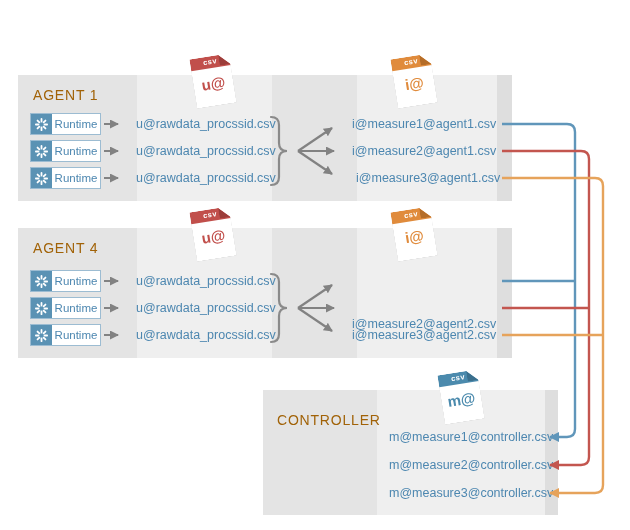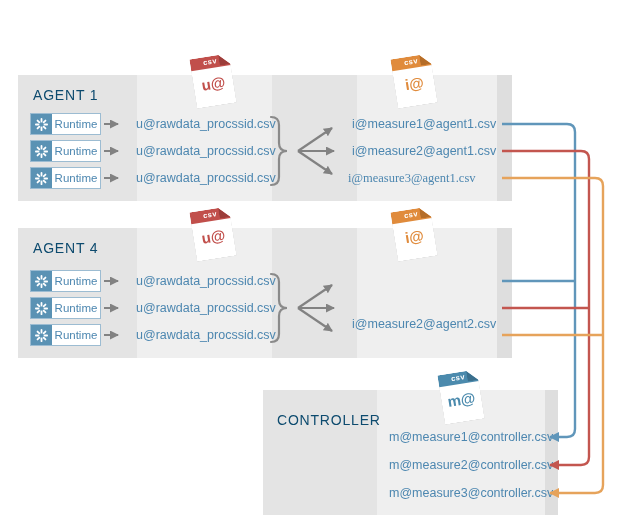--- a/index.html
+++ b/index.html
@@ -9,21 +9,21 @@
   }
   .abs{position:absolute;}
   .title{
     left:18px;top:10px;font-size:17px;color:#4c4c4c;letter-spacing:.3px;
   }
   .col{position:absolute;}
   .col-dark{background:#e4e4e4;}
   .col-light{background:#efefef;}
   .col-strip{background:#dedede;}
   .panel-name{
-    position:absolute;font-size:14px;color:#0c4a6e;letter-spacing:.8px;
+    position:absolute;font-size:14px;color:#a16207;letter-spacing:.8px;
   }
   
   .runtime-btn{
     position:absolute;width:71px;height:22px;display:flex;align-items:stretch;
     background:#ffffff;border:1px solid #9cbcd2;box-sizing:border-box;
   }
   .rt-icon{
     width:21px;background:#5a92b4;display:flex;align-items:center;justify-content:center;
     flex:0 0 21px;
   }
@@ -193,26 +193,27 @@
         </svg>
     </span>
     <span class="rt-label">Runtime</span>
   </div>
 
   <div class="file-text" style="left:136px;top:116px;">u@rawdata_procssid.csv</div>
   <div class="file-text" style="left:136px;top:143px;">u@rawdata_procssid.csv</div>
   <div class="file-text" style="left:136px;top:170px;">u@rawdata_procssid.csv</div>
   <div class="file-text" style="left:352px;top:116px;">i@measure1@agent1.csv</div>
   <div class="file-text" style="left:352px;top:143px;">i@measure2@agent1.csv</div>
-  <div class="file-text" style="left:348px;top:170px;font-family:Liberation Serif, serif;">i@measure3@agent1.csv</div>
+  <div class="file-text" style="left:356px;top:170px;">i@measure3@agent1.csv</div>
 
   <div class="file-text" style="left:136px;top:273px;">u@rawdata_procssid.csv</div>
   <div class="file-text" style="left:136px;top:300px;">u@rawdata_procssid.csv</div>
   <div class="file-text" style="left:136px;top:327px;">u@rawdata_procssid.csv</div>
   <div class="file-text" style="left:352px;top:316px;">i@measure2@agent2.csv</div>
+  <div class="file-text" style="left:352px;top:327px;">i@measure3@agent2.csv</div>
 
   <div class="file-text" style="left:389px;top:429px;">m@measure1@controller.csv</div>
   <div class="file-text" style="left:389px;top:457px;">m@measure2@controller.csv</div>
   <div class="file-text" style="left:389px;top:485px;">m@measure3@controller.csv</div>
 
   <div class="csv-icon" style="left:193px;top:56px;">
     <div class="csv-page">
       <div class="csv-band" style="background:#c14f4b;">
           <span>csv</span>
         </div>

